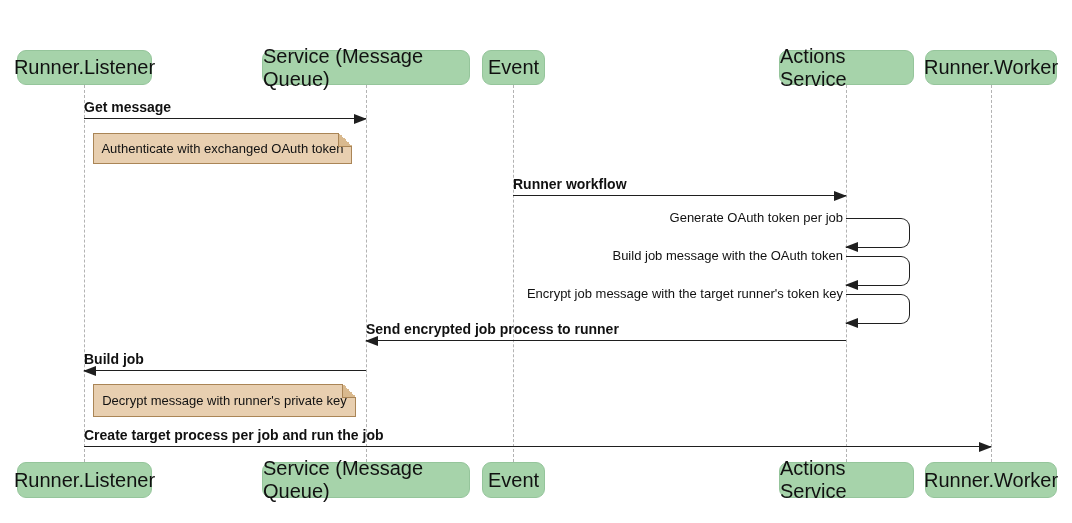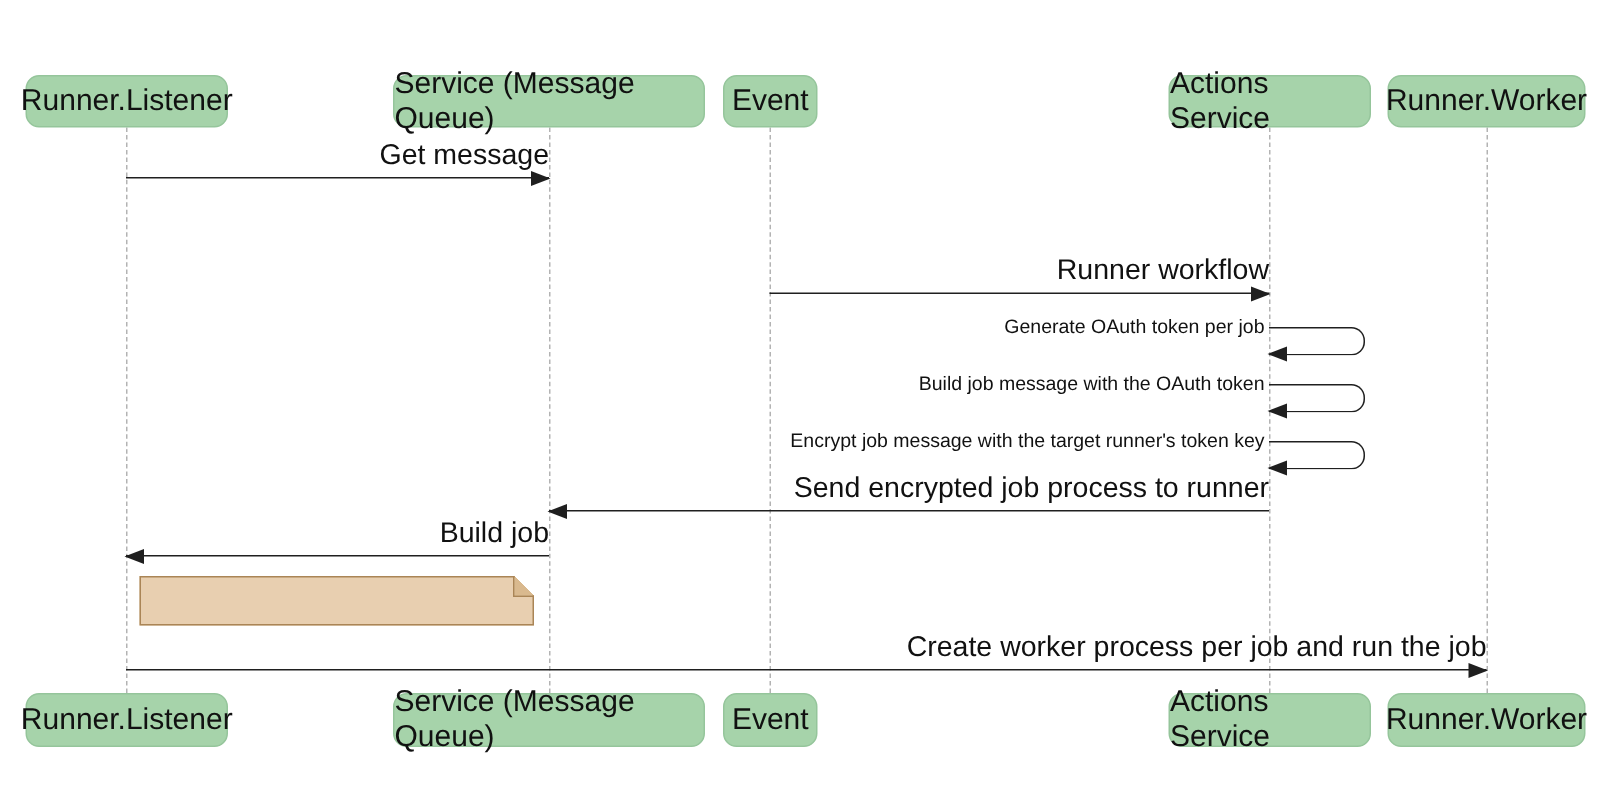--- a/index.html
+++ b/index.html
@@ -17,27 +17,27 @@
     font-weight:bold; font-size:15px;}
   .actor{position:absolute; height:35px; background:var(--actor-fill);
     border:1px solid var(--actor-border); border-radius:9px; box-sizing:border-box;
     display:flex; align-items:center; justify-content:center; font-size:20px;}
   .actor.bottom{height:36px;}
   .lifeline{position:absolute; top:85px; height:377px; width:0;
     border-left:1px dashed var(--lifeline);}
   .message{position:absolute;}
   .msg-line{position:absolute; left:0; right:0; top:0;
     border-top:1.5px solid var(--line);}
-  .msg-label{position:absolute; left:0; right:0; bottom:3px; text-align:right;
-    font-size:19px; white-space:nowrap;}
+  .msg-label{position:absolute; left:0; right:0; bottom:3px; text-align:left;
+    font-size:14px; white-space:nowrap;font-weight:bold;}
   .arrow{position:absolute; width:0; height:0;
     border-top:5px solid transparent; border-bottom:5px solid transparent;}
   .arrow.right{right:-1px; top:-4px; border-left:13px solid var(--line);}
   .arrow.left{left:-1px; top:-4px; border-right:13px solid var(--line);}
-  .selfloop{position:absolute; left:846px; width:64px; height:19px;}
+  .selfloop{position:absolute; left:846px; width:64px; height:30px;}
   .loop-shape{position:absolute; left:0; top:0; right:0; bottom:0;
     border:1.5px solid var(--line); border-left:none;
     border-radius:0 9px 9px 0;}
   .loop-arrow{position:absolute; left:-1px; bottom:-4px; width:0; height:0;
     border-top:5px solid transparent; border-bottom:5px solid transparent;
     border-right:13px solid var(--line);}
   .loop-label{position:absolute; right:67px; top:-8px; line-height:16px;
     font-size:13px; white-space:nowrap; text-align:right;}
   .note{position:absolute; background:var(--note-fill);
     border:1px solid var(--note-border); box-sizing:border-box;
@@ -76,20 +76,24 @@
   <div class="actor" style="left:925px;top:50px;width:132px">
       <span>Runner.Worker</span>
     </div>
 
   <div class="message" style="left:84px;top:118px;width:282px">
     <div class="msg-label">Get message</div>
     <div class="msg-line"></div>
     <div class="arrow right"></div>
   </div>
 
+  <div class="note" style="left:93px;top:133px;width:259px;height:31px">
+    <span>Authenticate with exchanged OAuth token</span>
+    <div class="note-fold"></div>
+  </div>
 
   <div class="message" style="left:513px;top:195px;width:333px">
     <div class="msg-label">Runner workflow</div>
     <div class="msg-line"></div>
     <div class="arrow right"></div>
   </div>
 
   <div class="selfloop" style="top:218px">
     <div class="loop-label">Generate OAuth token per job</div>
     <div class="loop-shape"></div>
@@ -114,25 +118,26 @@
     <div class="arrow left"></div>
   </div>
 
   <div class="message" style="left:84px;top:370px;width:282px">
     <div class="msg-label">Build job</div>
     <div class="msg-line"></div>
     <div class="arrow left"></div>
   </div>
 
   <div class="note" style="left:93px;top:384px;width:263px;height:33px">
+    <span>Decrypt message with runner's private key</span>
     <div class="note-fold"></div>
   </div>
 
   <div class="message" style="left:84px;top:446px;width:907px">
-    <div class="msg-label">Create worker process per job and run the job</div>
+    <div class="msg-label">Create target process per job and run the job</div>
     <div class="msg-line"></div>
     <div class="arrow right"></div>
   </div>
 
   <div class="actor bottom" style="left:17px;top:462px;width:135px">
       <span>Runner.Listener</span>
     </div>
   <div class="actor bottom" style="left:262px;top:462px;width:208px">
       <span>Service (Message Queue)</span>
     </div>

